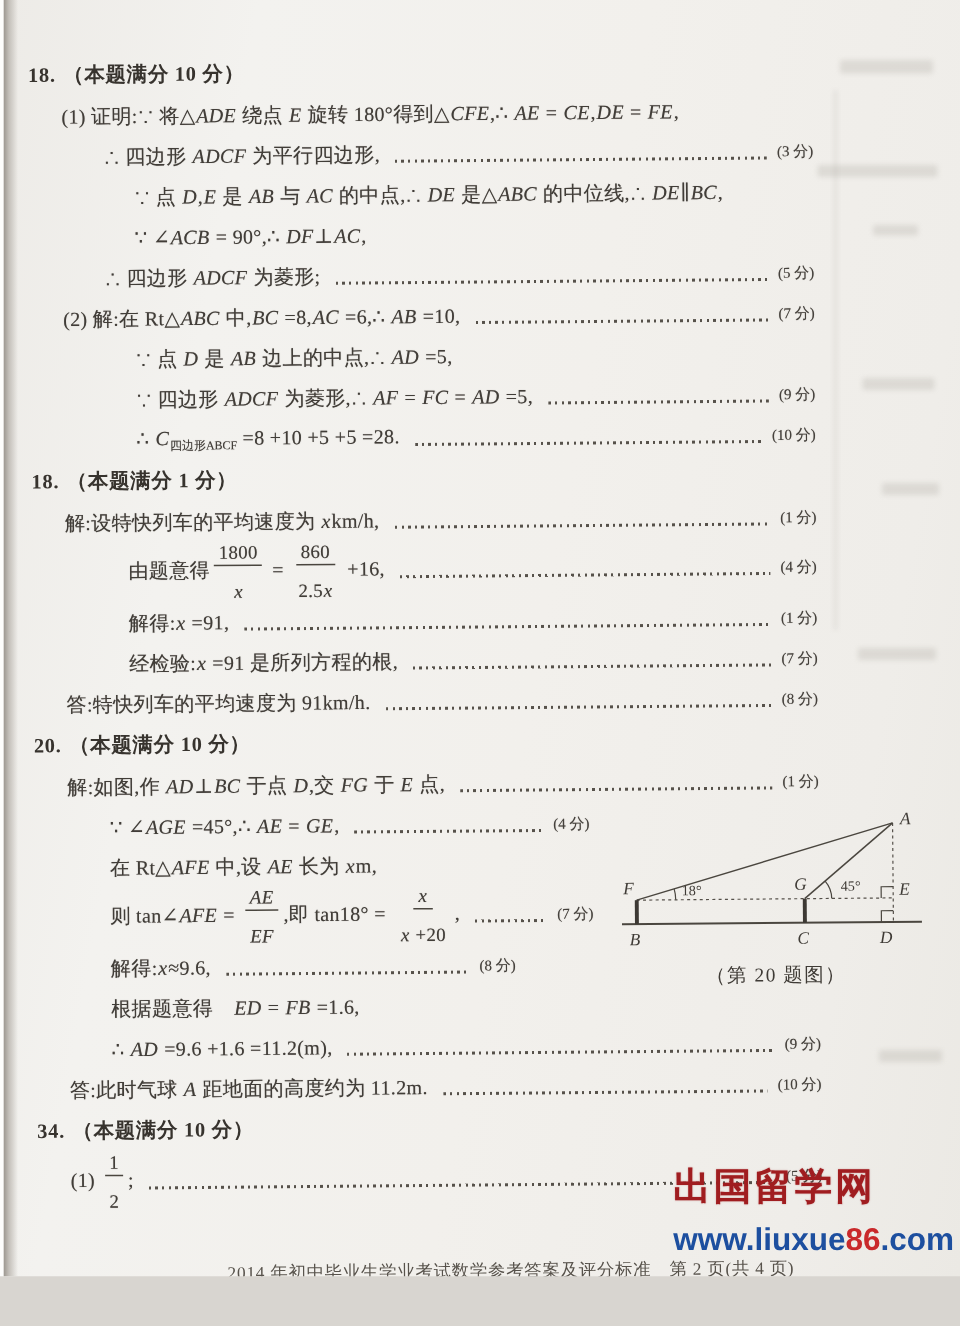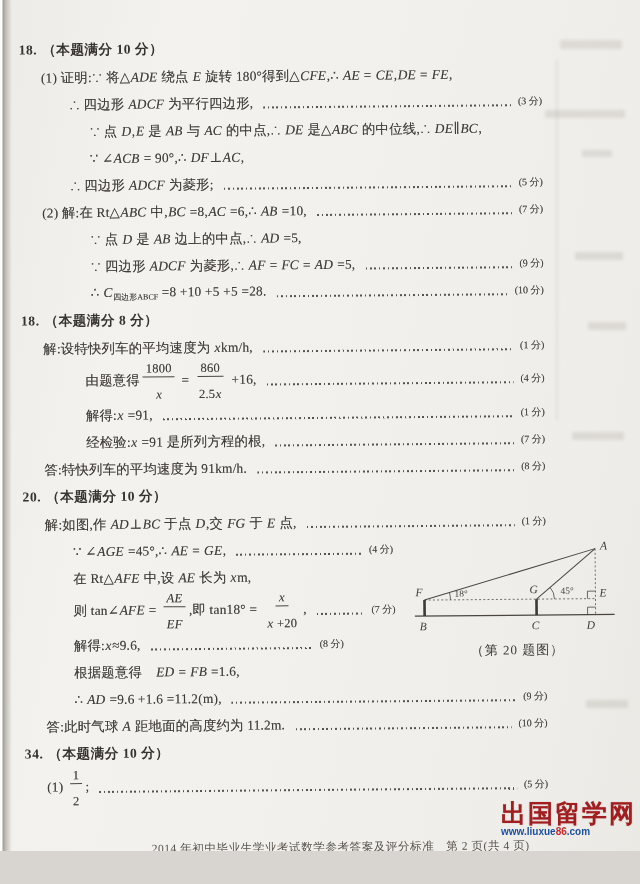--- a/index.html
+++ b/index.html
@@ -40,21 +40,21 @@
   .dg-caption{text-align:center;font-size:13px;margin-top:5px;color:#3f3b36;letter-spacing:1px;}
   .dg-label{font-family:"Liberation Serif","DejaVu Serif",serif;font-style:italic;font-size:11.5px;fill:#3f3b36;}
   .dg-angle{font-family:"Liberation Serif","DejaVu Serif",serif;font-size:9.5px;fill:#3f3b36;font-style:normal;}
   
   .footer{position:absolute;left:148px;top:840px;width:320px;text-align:center;
     font-size:11.6px;color:#57524b;letter-spacing:.5px;white-space:nowrap;}
   
   .watermark{position:absolute;right:4px;bottom:14px;text-align:left;z-index:6;line-height:1.0;}
   .wm-brand{font-size:25px;font-weight:700;color:#a01d20;letter-spacing:2px;
     font-family:"Liberation Sans","DejaVu Sans",sans-serif;text-shadow:0 0 1px rgba(160,29,32,.5);}
-  .wm-url{font-size:10px;font-weight:700;font-family:"Liberation Sans","DejaVu Sans",sans-serif;margin-top:1px;}
+  .wm-url{font-size:21px;font-weight:700;font-family:"Liberation Sans","DejaVu Sans",sans-serif;margin-top:12px;}
   .wm-blue{color:#1d4f9f;} .wm-red{color:#c9292b;}
   
   .bleed{position:absolute;background:rgba(145,140,132,.20);filter:blur(1.6px);border-radius:2px;z-index:1;}
 </style>
 </head>
 <body>
 
 <div class="page">
   <div class="edge-strip"></div>
 
@@ -110,21 +110,21 @@
             <div class="line ind3">
               <span class="lt">∴ <span class="it">C</span><span class="sb">四边形ABCF</span> =8 +10 +5 +5 =28.</span>
               <span class="dots"></span>
               <span class="score">(10 分)</span>
             </div>
           </div>
         </div>
         <div class="problem">
           <div class="phead">
             <span class="pnum">18.</span>
-            <span class="ptitle">（本题满分 8 分）</span>
+            <span class="ptitle">（本题满分 1 分）</span>
           </div>
           <div class="pbody">
             <div class="line ind1">
               <span class="lt">解:设特快列车的平均速度为 <span class="it">x</span>km/h,</span>
               <span class="dots"></span>
               <span class="score">(1 分)</span>
             </div>
             <div class="line ind4 fracline">
               <span class="lt">由题意得<span class="frac">
                   <span class="fn">1800</span>

